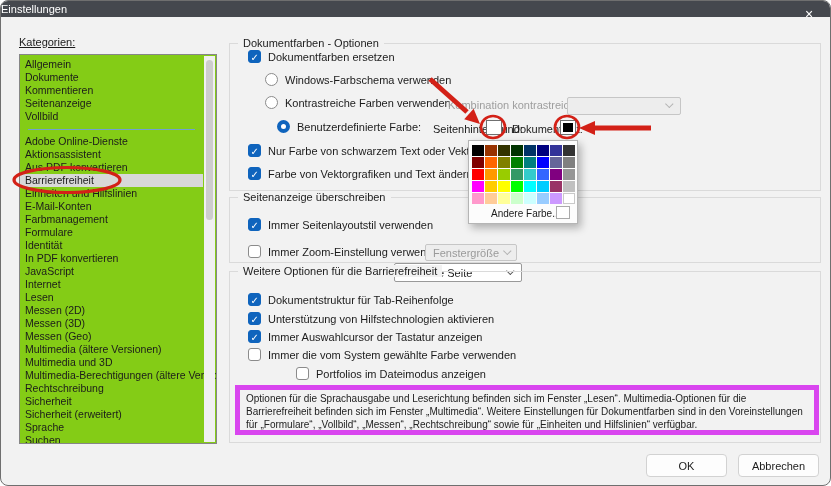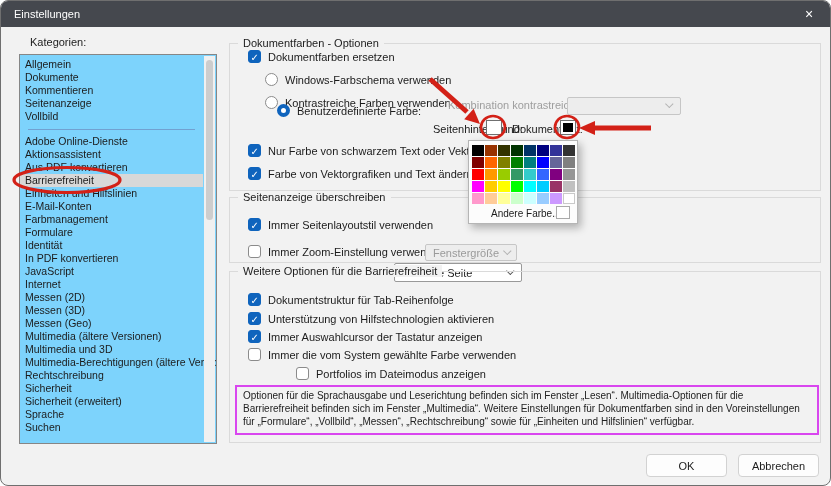--- a/index.html
+++ b/index.html
@@ -1,28 +1,28 @@
 <!DOCTYPE html>
 <html style="--accent: #0f64bd; --titlebar: #45484e; --annotation: #d32117; --list_selection: #d8d8d8; --separator_blue: #71a1d1;"><head>
 <meta charset="utf-8">
 <style>
   * { box-sizing: border-box; margin: 0; padding: 0; }
   body { font-family: "Liberation Sans", sans-serif; background: #ffffff; }
   .dialog { position: relative; width: 831px; height: 486px; background: #f2f2f2;
             border-radius: 8px; overflow: hidden; font-size: 11px; color: #1b1b1b;
             border: 1px solid #6f6f6f; }
-  .titlebar { position: absolute; left: 0; top: 0; right: 0; height: 26px;
+  .titlebar { position: absolute; left: 0; top: 0; right: 0; height: 16px;
               background: var(--titlebar, #45484e); color: #fff; display: flex;
-              align-items: center; padding-left: 13px; font-size: 11px; }
+              align-items: center; font-size: 11px; }
   .close-btn { position: absolute; top: 0; right: 0; width: 42px; height: 25px;
                display: flex; align-items: center; justify-content: center;
                color: #fff; font-size: 14px; cursor: default; }
-  .sidebar-label { position: absolute; left: 29px; top: 35px; }
+  .sidebar-label { position: absolute; left: 18px; top: 35px; text-decoration: underline; }
   .listbox { position: absolute; left: 18px; top: 53px; width: 198px; height: 390px;
-             background: #7dd3fc; border: 1px solid #868686; overflow: hidden; padding: 3px 13px 0 0; }
+             background: #84cc16; border: 1px solid #868686; overflow: hidden; padding: 3px 13px 0 0; }
   .item { height: 13px; line-height: 13px; padding-left: 5px; white-space: nowrap; font-size: 10.5px; }
   .item.selected { background: var(--list_selection, #d8d8d8); }
   .list-sep { border-top: 1px solid var(--separator_blue, #71a1d1); margin: 6px 8px 5px 8px; }
   .scrollbar { position: absolute; top: 1px; right: 1px; bottom: 1px; width: 11px; background: #f0f0f0; }
   .scroll-thumb { position: absolute; top: 4px; left: 2px; width: 7px; height: 160px;
                   background: #cdcdcd; border-radius: 4px; }
   .group { position: absolute; border: 1px solid #dadada; }
   .legend { position: absolute; top: -7px; left: 8px; background: #f2f2f2; padding: 0 5px; white-space: nowrap; }
   .row { position: absolute; display: flex; align-items: center; gap: 7px; white-space: nowrap; }
   .cb { width: 13px; height: 13px; border-radius: 3px; border: 1px solid #8b8b8b;
@@ -36,21 +36,21 @@
   .select { display: flex; align-items: center; justify-content: space-between; gap: 6px;
             padding: 0 7px; background: #fff; border: 1px solid #999; border-radius: 2px; position: absolute; }
   .caret { width: 6px; height: 6px; border-left: 1.5px solid #555; border-bottom: 1.5px solid #555;
            transform: rotate(-45deg) translate(1px,-2px); flex: none; }
   .select.disabled { background: #ededed; color: #9a9a9a; border-color: #c6c6c6; }
   .select.disabled .caret { border-color: #b3b3b3; }
   .cswatch { position: absolute; width: 16px; height: 15px; border: 1px solid #707070;
              background: #fff; padding: 2px; }
   .cswatch .fill { width: 100%; height: 100%; }
   .infobox { position: absolute; left: 5px; top: 113px; width: 584px; height: 50px;
-             border: 2px solid #d946ef; font-size: 10px; line-height: 1.32; padding: 2px 6px; color: #222; }
+             border: 5px solid #d946ef; font-size: 10px; line-height: 1.32; padding: 2px 6px; color: #222; }
   .btn { position: absolute; top: 453px; width: 81px; height: 23px; background: #fdfdfd;
          border: 1px solid #d2d2d2; border-radius: 4px; display: flex; align-items: center;
          justify-content: center; font-size: 11px; }
   .popup { position: absolute; left: 467px; top: 139px; width: 110px; height: 84px;
            background: #fcfcfc; border: 1px solid #b5b5b5; box-shadow: 3px 4px 8px rgba(0,0,0,0.28); z-index: 50; }
   .palette { position: absolute; left: 3px; top: 4px; display: grid;
              grid-template-columns: repeat(8, 12px); grid-auto-rows: 11px; gap: 1px; }
   .pcell { width: 12px; height: 11px; }
   .popup-footer { position: absolute; left: 0; right: 0; top: 62px; height: 20px;
                   display: flex; align-items: center; }
@@ -87,20 +87,21 @@
         <div class="item">Aus PDF konvertieren</div>
         <div class="item selected">Barrierefreiheit</div>
         <div class="item">Einheiten und Hilfslinien</div>
         <div class="item">E-Mail-Konten</div>
         <div class="item">Farbmanagement</div>
         <div class="item">Formulare</div>
         <div class="item">Identität</div>
         <div class="item">In PDF konvertieren</div>
         <div class="item">JavaScript</div>
         <div class="item">Internet</div>
+        <div class="item">Lesen</div>
         <div class="item">Messen (2D)</div>
         <div class="item">Messen (3D)</div>
         <div class="item">Messen (Geo)</div>
         <div class="item">Multimedia (ältere Versionen)</div>
         <div class="item">Multimedia und 3D</div>
         <div class="item">Multimedia-Berechtigungen (ältere Versionen)</div>
         <div class="item">Rechtschreibung</div>
         <div class="item">Sicherheit</div>
         <div class="item">Sicherheit (erweitert)</div>
         <div class="item">Sprache</div>
@@ -129,21 +130,21 @@
       <span>Kontrastreiche Farben verwenden</span>
     </div>
     <div class="row dim" style="left:218px; top:55px;">
       <span>Kombination kontrastreicher Farben:</span>
     </div>
     <div class="select disabled" style="left:337px; top:53px; width:114px; height:18px;">
       <span></span>
       <span class="caret"></span>
     </div>
 
-    <div class="row" style="left:35px; top:60px;padding-left:12px;">
+    <div class="row" style="left:35px; top:76px;padding-left:12px;">
       <span class="radio checked"></span>
       <span>Benutzerdefinierte Farbe:</span>
     </div>
     <div class="row" style="left:203px; top:79px;">
       <span>Seitenhintergrund:</span>
     </div>
     <div class="cswatch" style="left:256px; top:76px;">
       <div class="fill" style="background: rgb(255, 255, 255);"></div>
     </div>
     <div class="row" style="left:282px; top:79px;">

